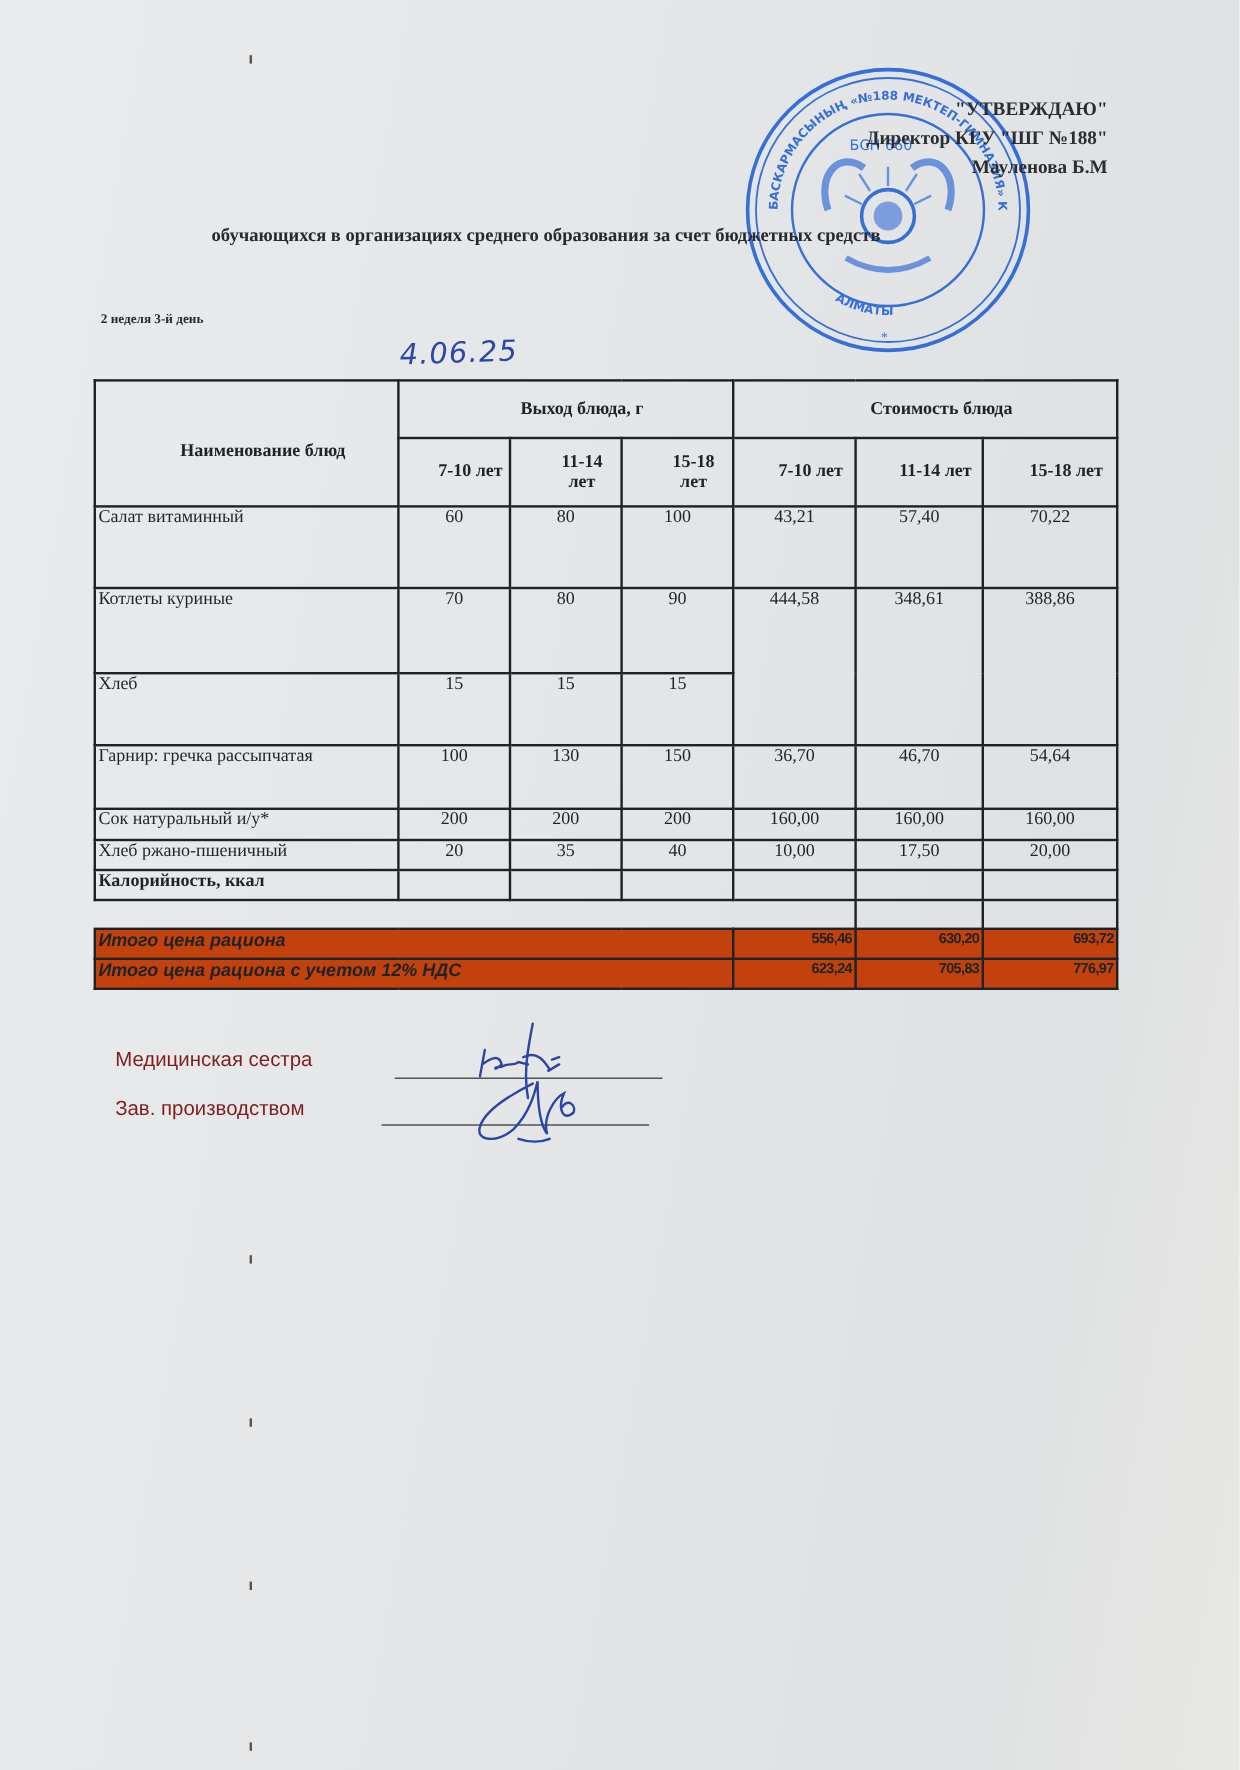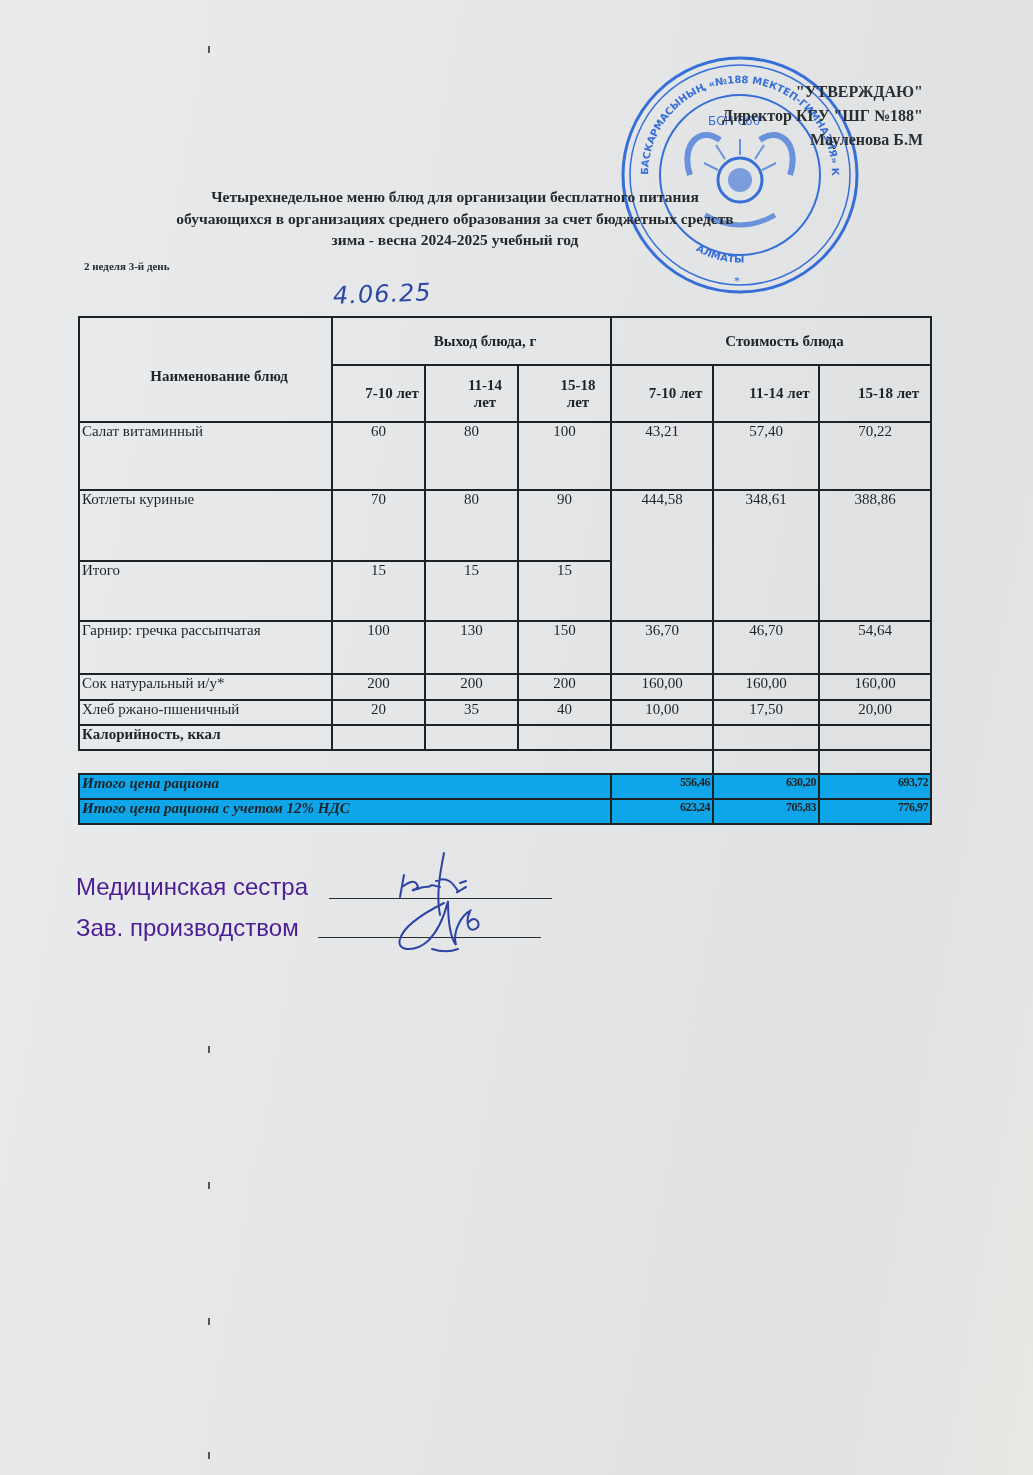--- a/index.html
+++ b/index.html
@@ -26,25 +26,25 @@
   
   table.menu {
     position: absolute; left: 78px; top: 316px; border-collapse: collapse;
     font-size: 15px; z-index: 1; table-layout: fixed;
   }
   table.menu td, table.menu th { border: 2px solid #1d2224; padding: 0 2px; vertical-align: top; }
   table.menu th { font-weight: bold; vertical-align: middle; text-align: center; padding-left: 29px; }
   .num { text-align: center; }
   .name { text-align: left; }
   .bold { font-weight: bold; }
-  tr.total td { background: #0ea5e9; font-style: italic; font-weight: bold; font-family: Liberation Serif, serif; }
+  tr.total td { background: #c2410c; font-style: italic; font-weight: bold; font-family: Liberation Sans, sans-serif; }
   tr.total td.val { text-align: right; font-size: 12px; font-style: normal; letter-spacing: -0.5px; }
 
   
-  .sig { left: 76px; font-family: "Liberation Sans", "DejaVu Sans", sans-serif; font-size: 24px; color: #4c1d95; }
+  .sig { left: 96px; font-family: "Liberation Sans", "DejaVu Sans", sans-serif; font-size: 17px; color: #7f1d1d; }
   .sig-line { position: absolute; height: 0; border-top: 1.5px solid #2b2e30; }
   .scribble { position: absolute; z-index: 3; }
 
   .tick { position: absolute; width: 2px; height: 7px; background: #555; }
 </style>
 </head>
 <body>
 
 <svg class="abs stamp" viewBox="0 0 240 240">
   <defs>
@@ -76,23 +76,21 @@
   <text x="114" y="230" font-size="12" fill="#1f5fd6">*</text>
 </svg>
 
 <div class="abs approve">
   <div>"УТВЕРЖДАЮ"</div>
   <div>Директор КГУ "ШГ №188"</div>
   <div>Мауленова Б.М</div>
 </div>
 
 <div class="abs title">
-  <div>Четырехнедельное меню блюд для организации бесплатного питания</div>
   <div>обучающихся в организациях среднего образования за счет бюджетных средств</div>
-  <div>зима - весна 2024-2025 учебный год</div>
 </div>
 
 <div class="abs week">2 неделя 3-й день</div>
 <div class="abs hand-date">4.06.25</div>
 
 <table class="menu">
   <colgroup>
     <col style="width:253px">
       <col style="width:93px">
       <col style="width:93px">
@@ -130,21 +128,21 @@
     <td class="name">Котлеты куриные</td>
     <td class="num">70</td>
     <td class="num">80</td>
     <td class="num">90</td>
     <td class="num" rowspan="2">444,58</td>
     <td class="num" rowspan="2">348,61</td>
     <td class="num" rowspan="2">388,86</td>
   </tr>
 
   <tr style="height:60px">
-    <td class="name">Итого</td>
+    <td class="name">Хлеб</td>
     <td class="num">15</td>
     <td class="num">15</td>
     <td class="num">15</td>
   </tr>
 
   <tr style="height:53px">
     <td class="name" style="white-space:nowrap">Гарнир: гречка рассыпчатая</td>
     <td class="num">100</td>
     <td class="num">130</td>
     <td class="num">150</td>

